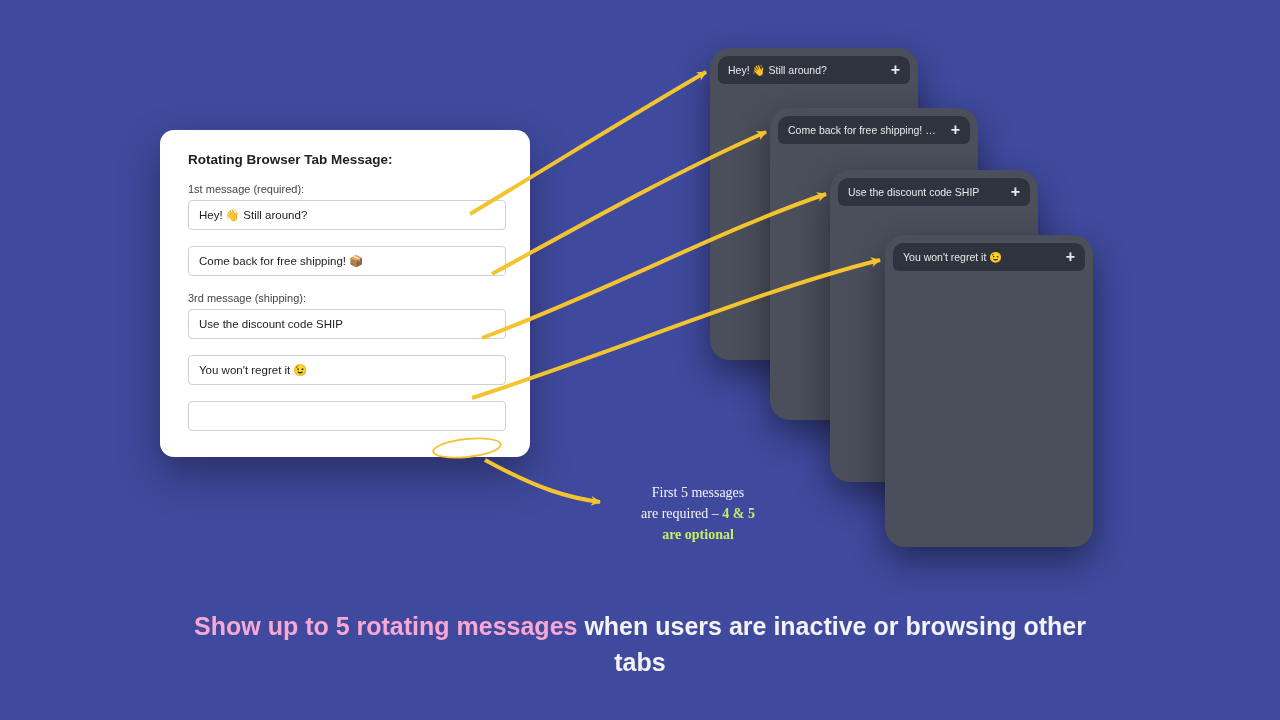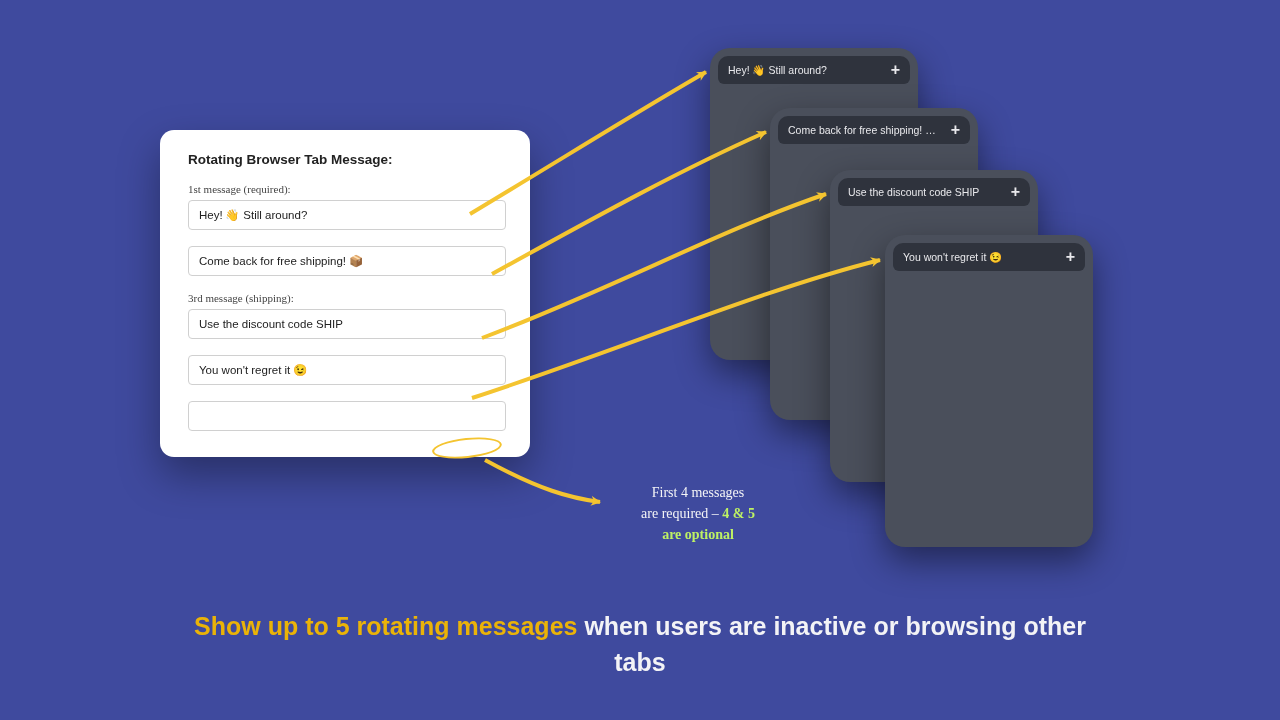--- a/index.html
+++ b/index.html
@@ -27,21 +27,20 @@
     color: #222;
     margin-bottom: 16px;
   }
   .field { margin-bottom: 16px; }
   .field:last-child { margin-bottom: 0; }
   .field-label {
     font-size: 11px;
     color: #444;
     margin-bottom: 5px;
     display: block;
-    font-family: Liberation Serif, serif;
   }
   .field-input {
     width: 100%;
     height: 30px;
     border: 1px solid #d0d0d0;
     border-radius: 4px;
     font-size: 11.5px;
     padding: 0 10px;
     color: #222;
     background: #fff;
@@ -109,21 +108,21 @@
   .headline {
     position: absolute;
     left: 0; right: 0;
     top: 608px;
     text-align: center;
     font-size: 25px;
     font-weight: 700;
     line-height: 1.45;
     padding: 0 180px;
   }
-  .headline .hl-yellow { color: #eab308; }
+  .headline .hl-yellow { color: #f9a8d4; }
   .headline .hl-white  { color: #f3f3f6; }
 
   
   svg.arrows {
     position: absolute;
     left: 0; top: 0;
     width: 1280px; height: 720px;
     pointer-events: none;
     z-index: 5;
   }
@@ -187,21 +186,21 @@
   </div>
 </div>
 <div class="phone phone4">
   <div class="tabbar">
     <span class="tab-text">You won't regret it 😉</span>
     <span class="tab-plus">+</span>
   </div>
 </div>
 
 <div class="note">
-  <span class="white">First 4 messages</span><br>
+  <span class="white">First 5 messages</span><br>
   <span class="white">are required – </span><span class="yellow">4 &amp; 5</span><br>
   <span class="yellow">are optional</span>
 </div>
 
 <div class="headline">
   <span class="hl-yellow">Show up to 5 rotating messages </span><span class="hl-white">when users are inactive or browsing other tabs</span>
 </div>
 
 <svg class="arrows">
   <defs>

